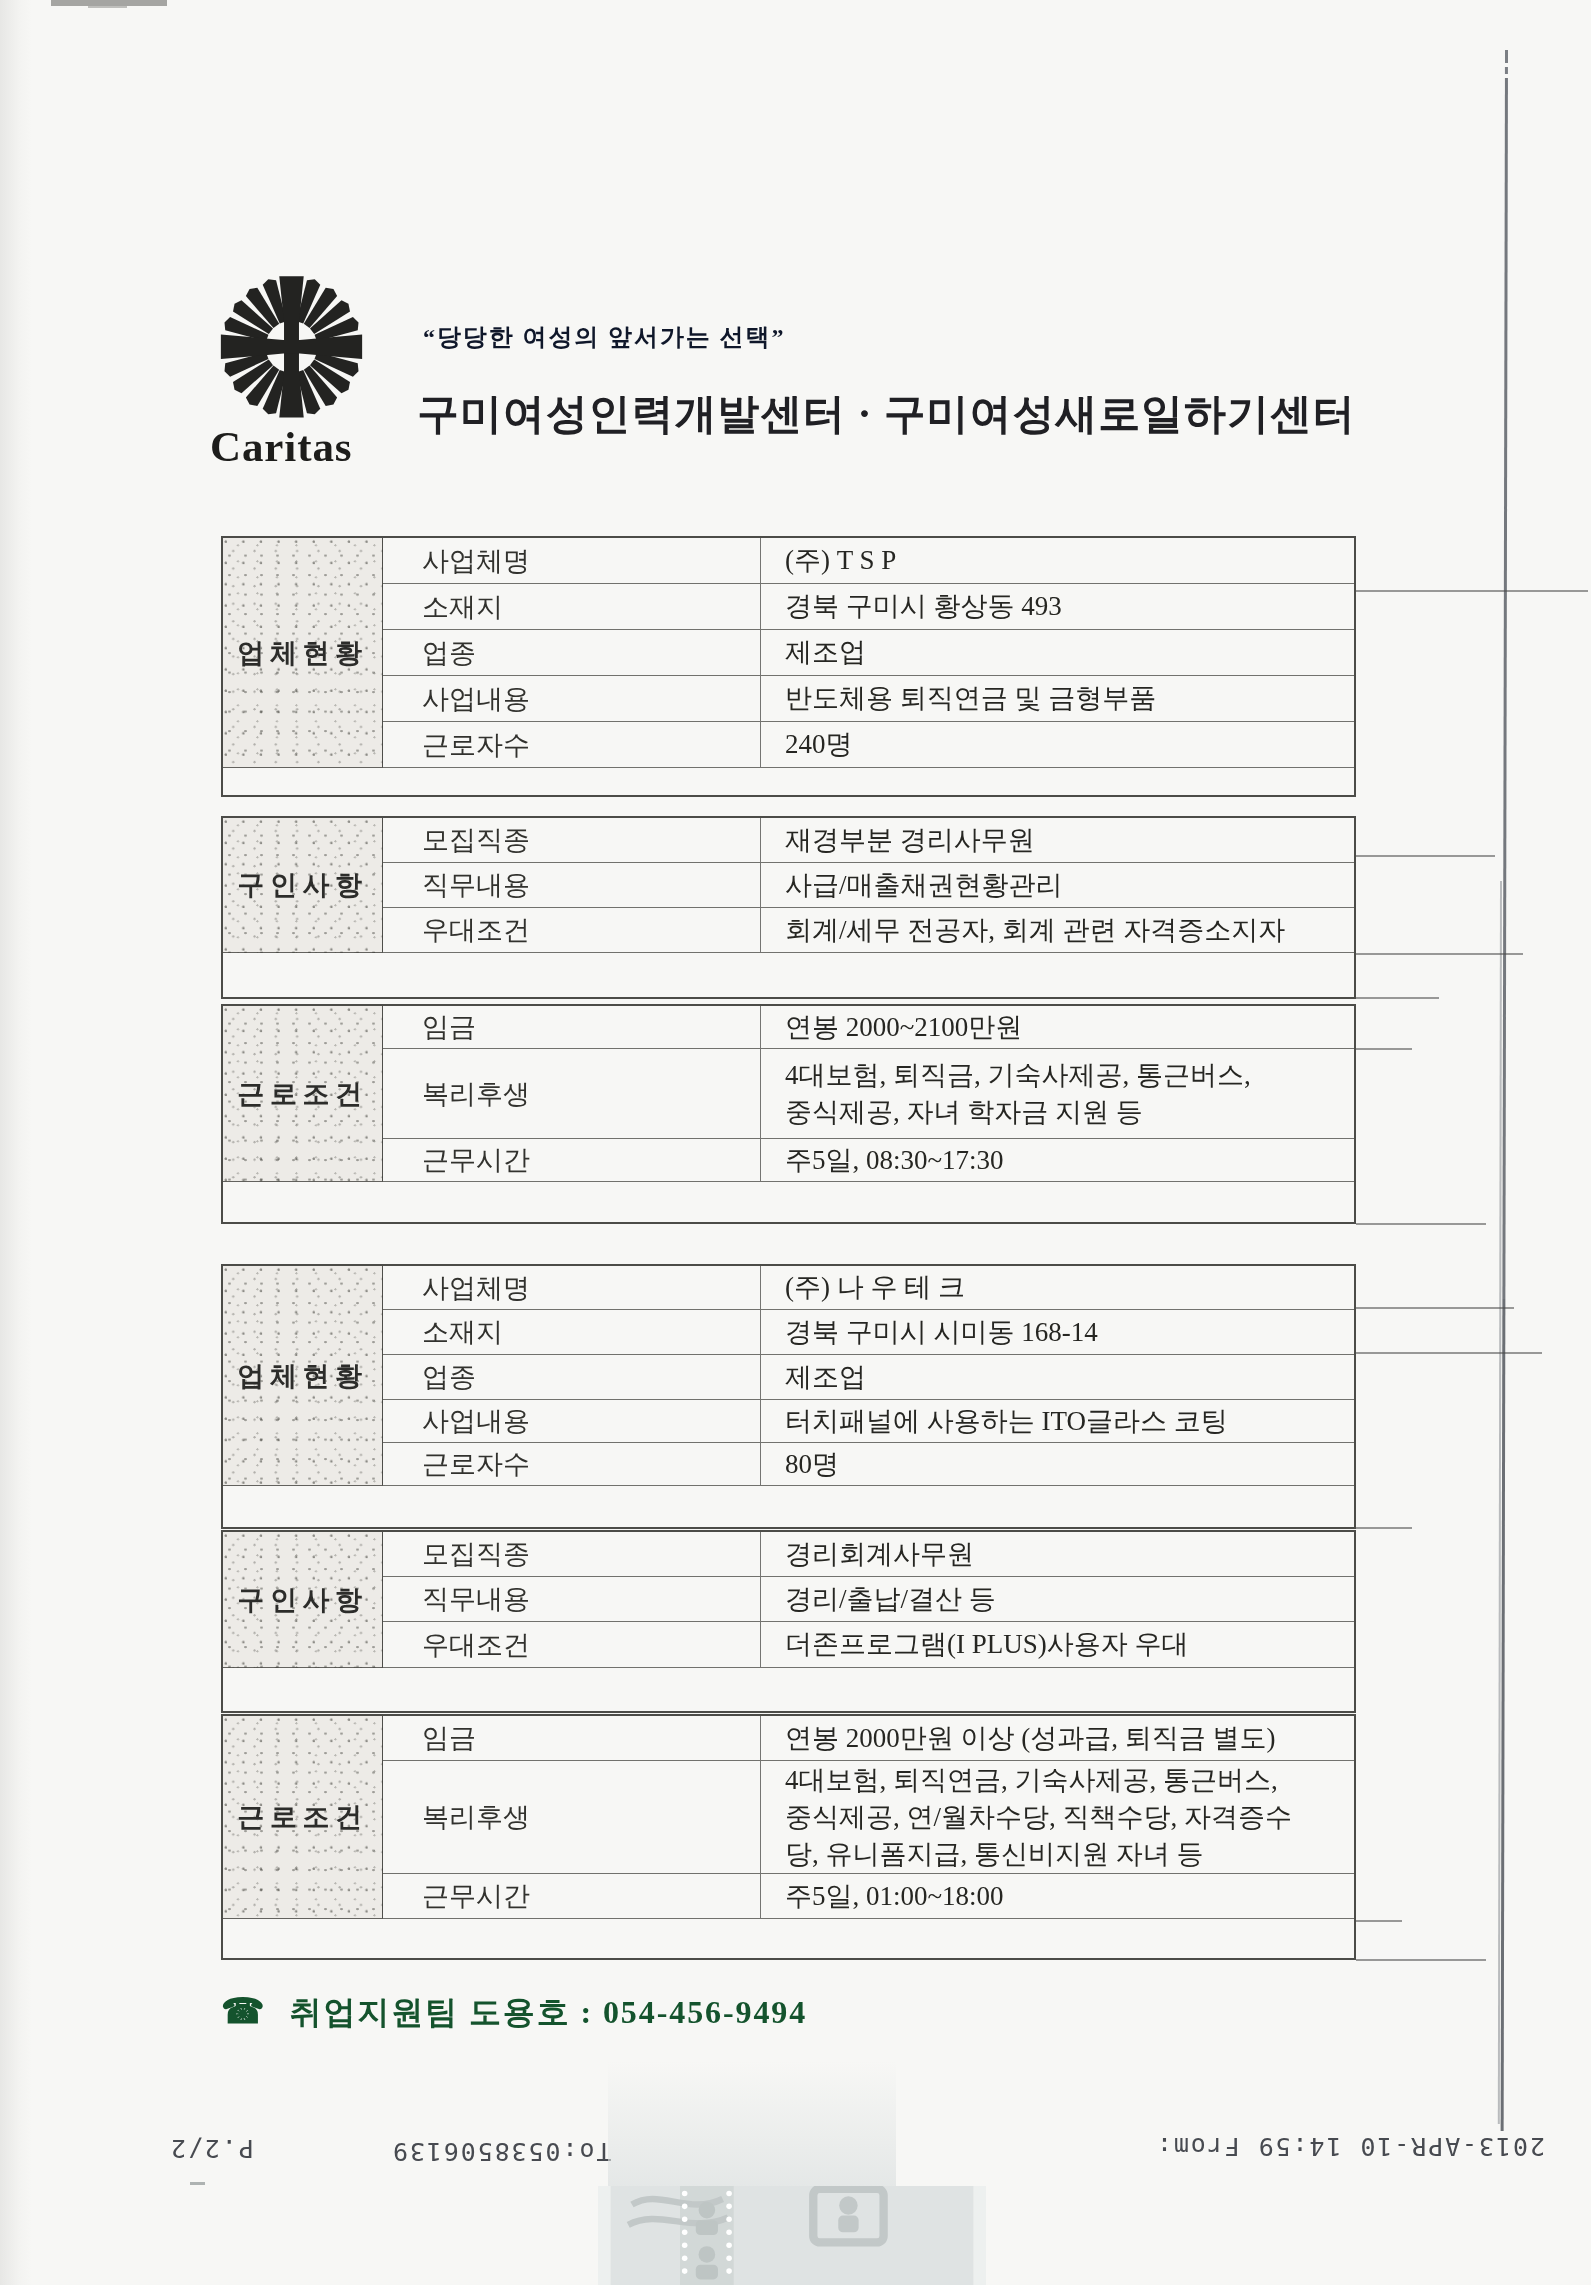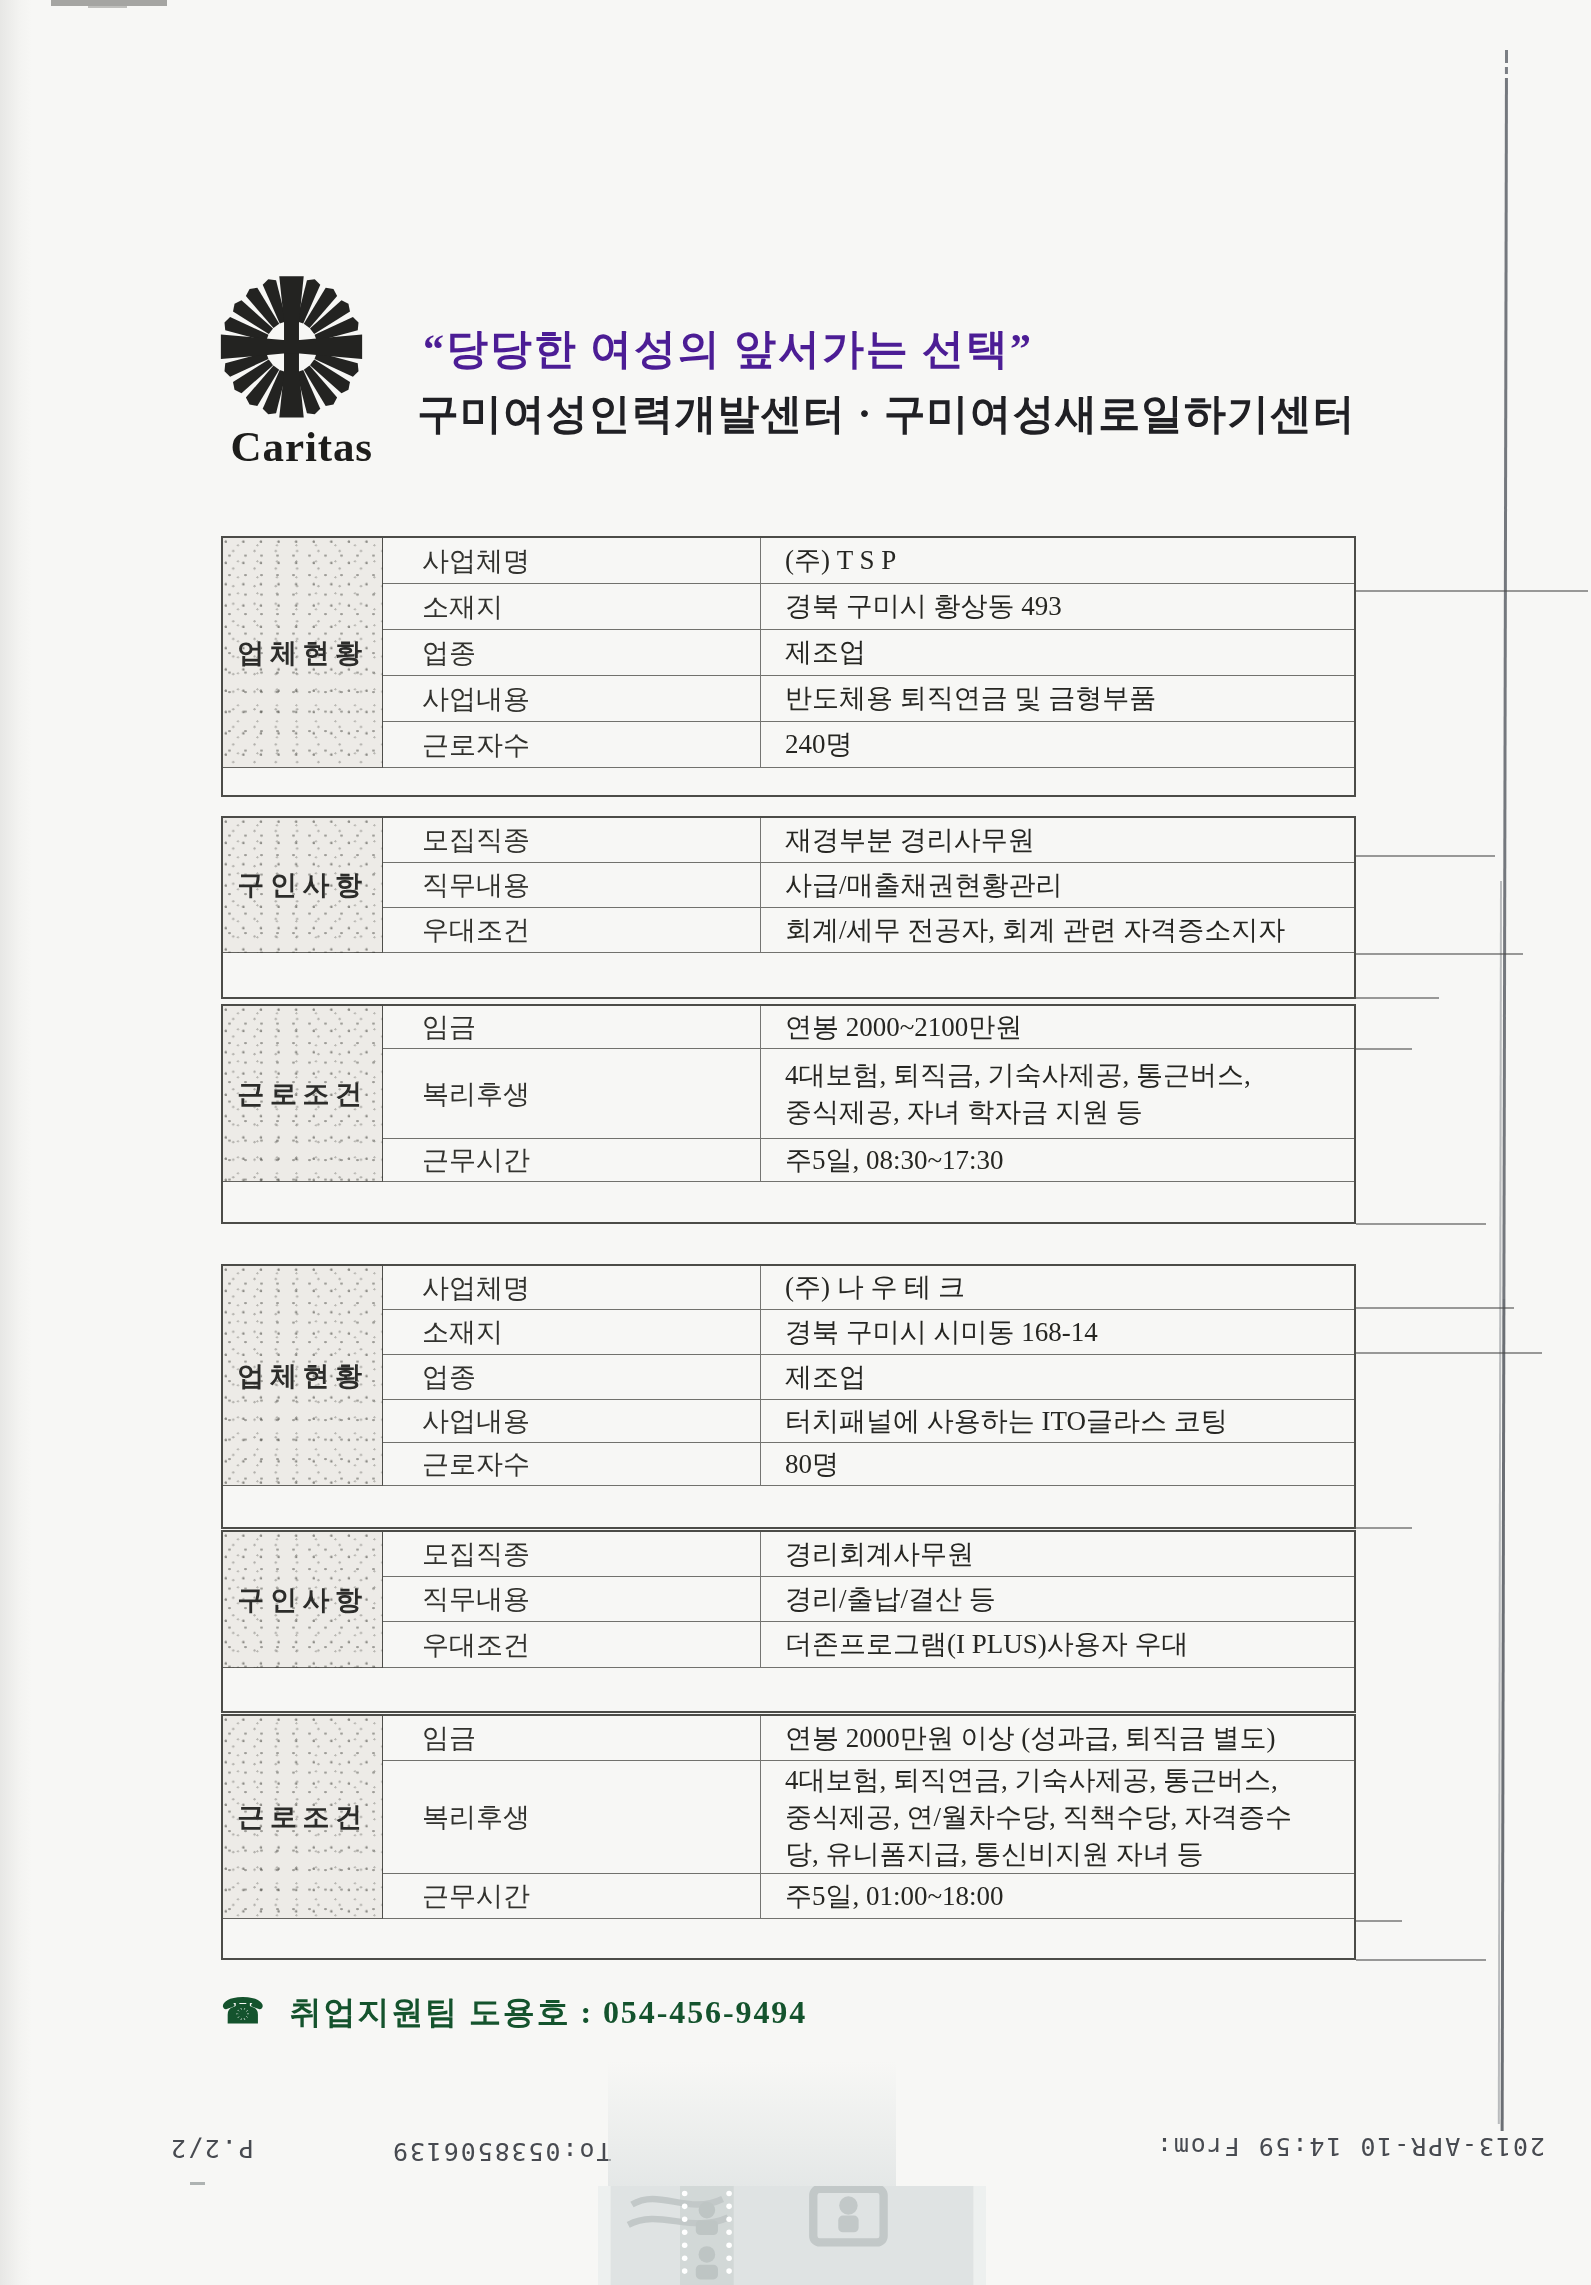--- a/index.html
+++ b/index.html
@@ -12,24 +12,24 @@
 
   
   .scan-vline{position:absolute;left:1505px;top:50px;width:2.8px;height:2081px;
     background:linear-gradient(to bottom,#6d7177 0 13px,#f7f7f5 13px 16.7px,#6d7177 16.7px 24px,#f7f7f5 24px 28px,#666a70 28px 60%,#5c6066 60% 100%);
     transform:rotate(0.12deg);transform-origin:top center;opacity:.9;}
   .scan-vline2{position:absolute;left:1500px;top:881px;width:1.9px;height:1243px;background:#7c8086;
     opacity:.5;transform:rotate(0.1deg);transform-origin:top center;}
   .bleed{position:absolute;height:1.9px;background:rgba(75,75,72,.55);}
 
   
-  .logo{position:absolute;left:210px;top:276px;width:163px;text-align:right;color:#232321;}
+  .logo{position:absolute;left:210px;top:276px;width:163px;text-align:left;color:#232321;}
   .logo svg{display:block;margin:0 auto;}
   .logo-text{font-size:43px;font-weight:bold;letter-spacing:0.9px;line-height:1;margin-top:1.9px;color:#1d1d1b;}
-  .slogan{position:absolute;left:423px;top:321px;font-size:42px;font-weight:bold;color:#4c1d95;letter-spacing:1.9px;}
+  .slogan{position:absolute;left:423px;top:321px;font-size:24px;font-weight:bold;color:#0f172a;letter-spacing:1.9px;}
   .org-name{position:absolute;left:417px;top:386px;font-size:42px;font-weight:bold;color:#202024;letter-spacing:0.9px;}
 
   
   .tbox{position:absolute;left:221px;width:1135px;box-sizing:border-box;
     border:2.8px solid rgba(52,52,48,.88);display:grid;grid-template-columns:160px 378px 1fr;}
   #box-a1{top:536px;height:261px;grid-template-rows:46px 46px 46px 46px 46px 1fr;}
   #box-a2{top:816px;height:183px;grid-template-rows:45px 45px 45px 1fr;}
   #box-a3{top:1004px;height:220px;grid-template-rows:43px 90px 43px 1fr;}
   #box-b1{top:1264px;height:265px;grid-template-rows:44px 45px 45px 43px 43px 1fr;}
   #box-b2{top:1530px;height:183px;grid-template-rows:45px 45px 46px 1fr;}

